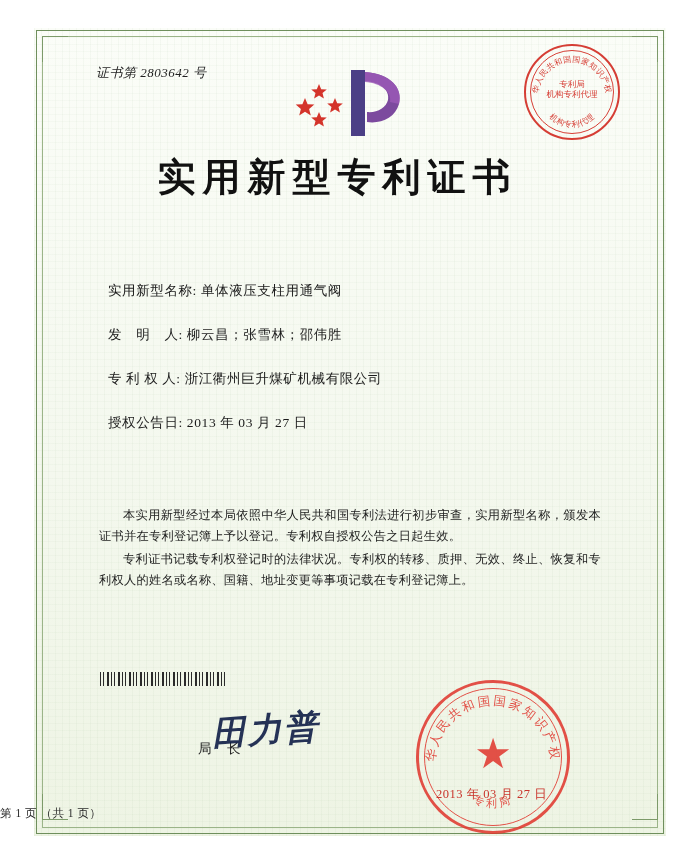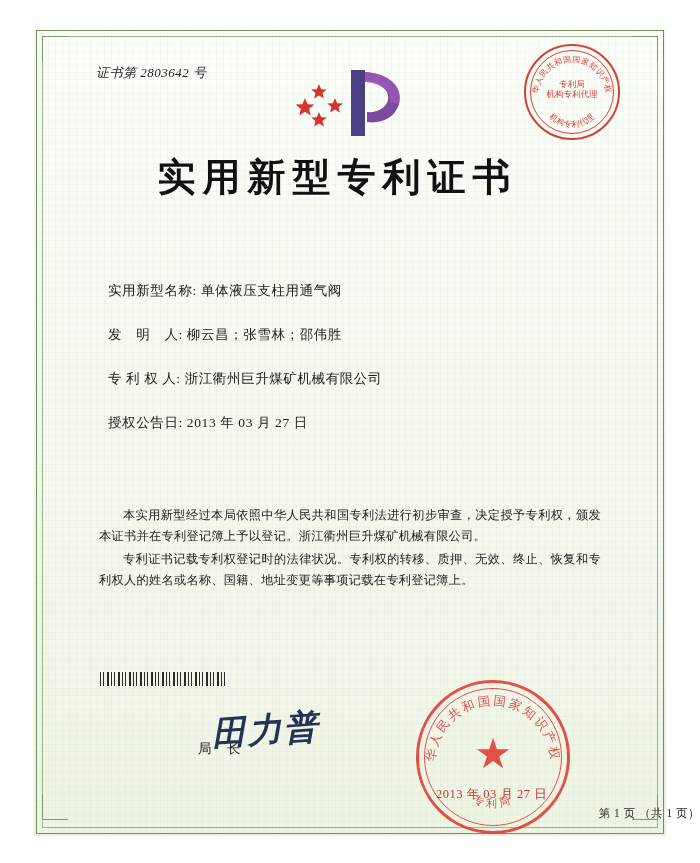--- a/index.html
+++ b/index.html
@@ -221,21 +221,21 @@
     font-size: 12.5px;
     color: #c9342b;
     letter-spacing: 0.5px;
     white-space: nowrap;
   }
 
   .page-footer {
     position: absolute;
     left: 0; top: 806px;
     width: 700px;
-    text-align: right;
+    text-align: left;
     font-size: 11.5px;
     color: #2a2a2a;
     letter-spacing: 0.5px;
   }
 
   .arcword {
     font-size: 8px;
     fill: #d4342b;
     letter-spacing: 0.5px;
     font-family: "Liberation Serif", serif;
@@ -307,21 +307,21 @@
       <span class="label">专 利 权 人:</span>
       <span class="value">浙江衢州巨升煤矿机械有限公司</span>
     </div>
     <div class="field-row">
       <span class="label">授权公告日:</span>
       <span class="value">2013 年 03 月 27 日</span>
     </div>
   </div>
 
   <div class="body-text">
-    <p>本实用新型经过本局依照中华人民共和国专利法进行初步审查，决定授予专利权，颁发本证书并在专利登记簿上予以登记。浙江衢州巨升煤矿机械有限公司。</p>
+    <p>本实用新型经过本局依照中华人民共和国专利法进行初步审查，实用新型名称，颁发本证书并在专利登记簿上予以登记。专利权自授权公告之日起生效。</p>
     <p>专利证书记载专利权登记时的法律状况。专利权的转移、质押、无效、终止、恢复和专利权人的姓名或名称、国籍、地址变更等事项记载在专利登记簿上。</p>
   </div>
 
   <div class="barcode"></div>
 
   <div class="sig-label">局　长</div>
   <div class="signature">田力普</div>
 
   <div class="seal-bottom">
     <div class="ring2"></div>

